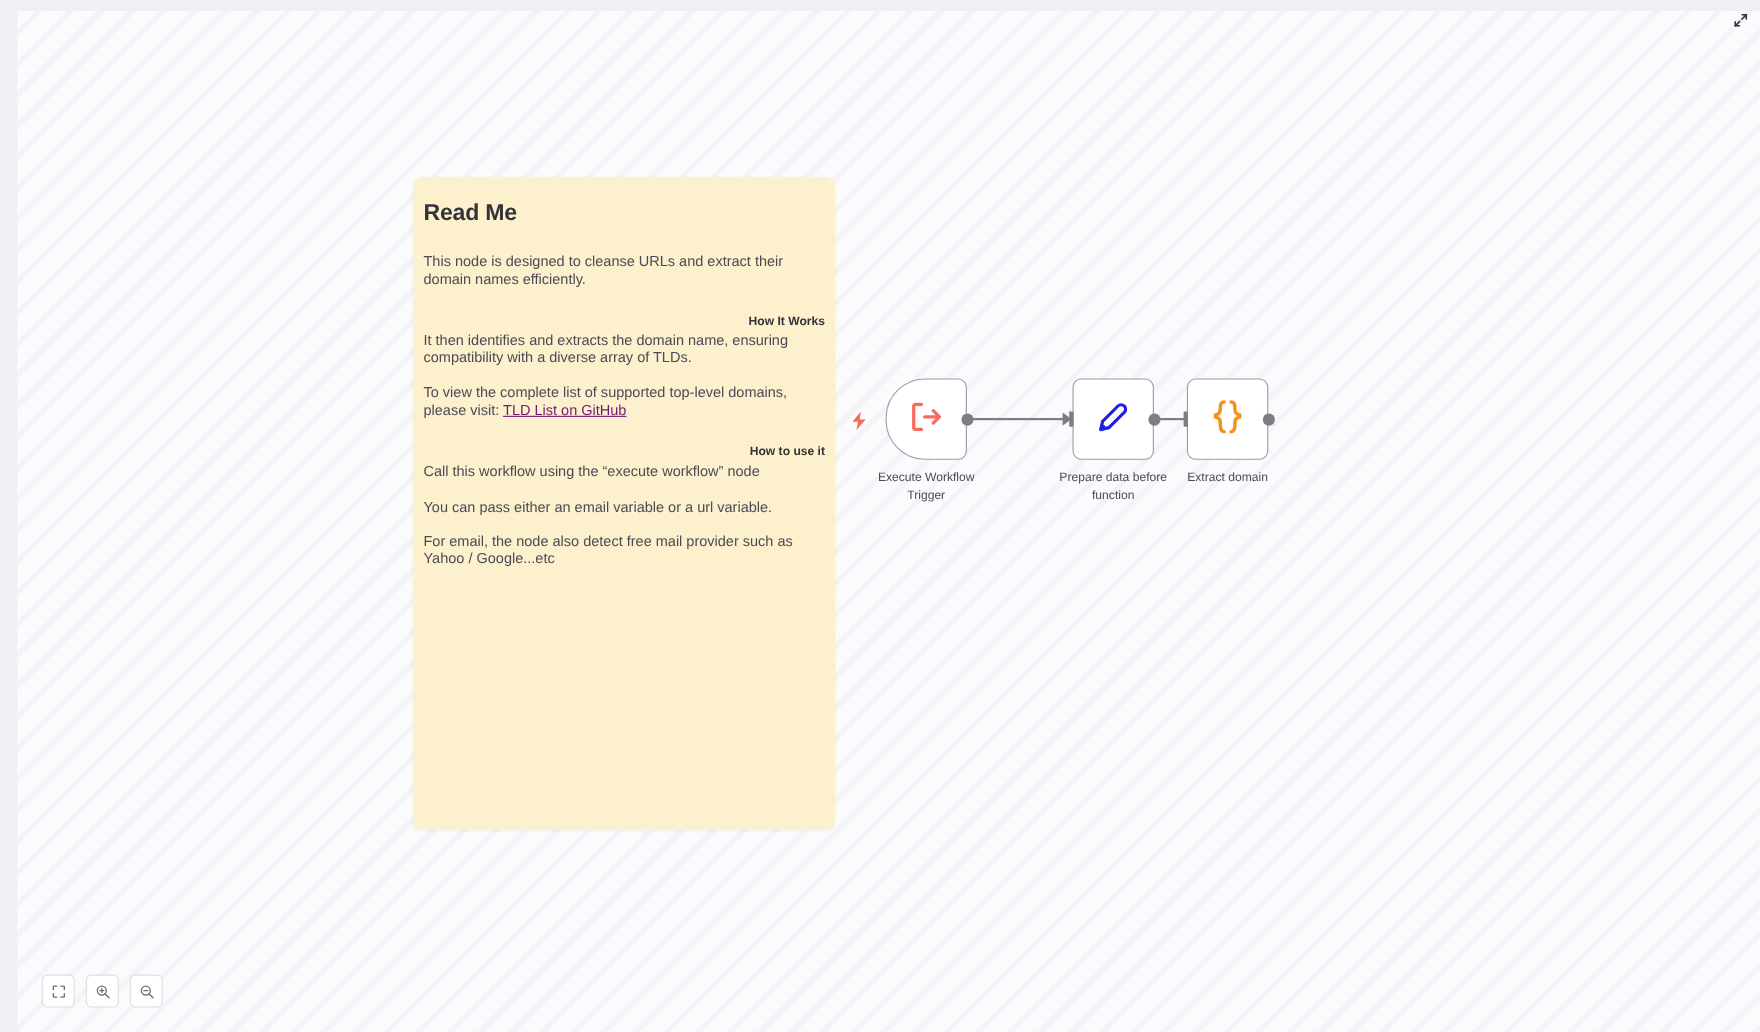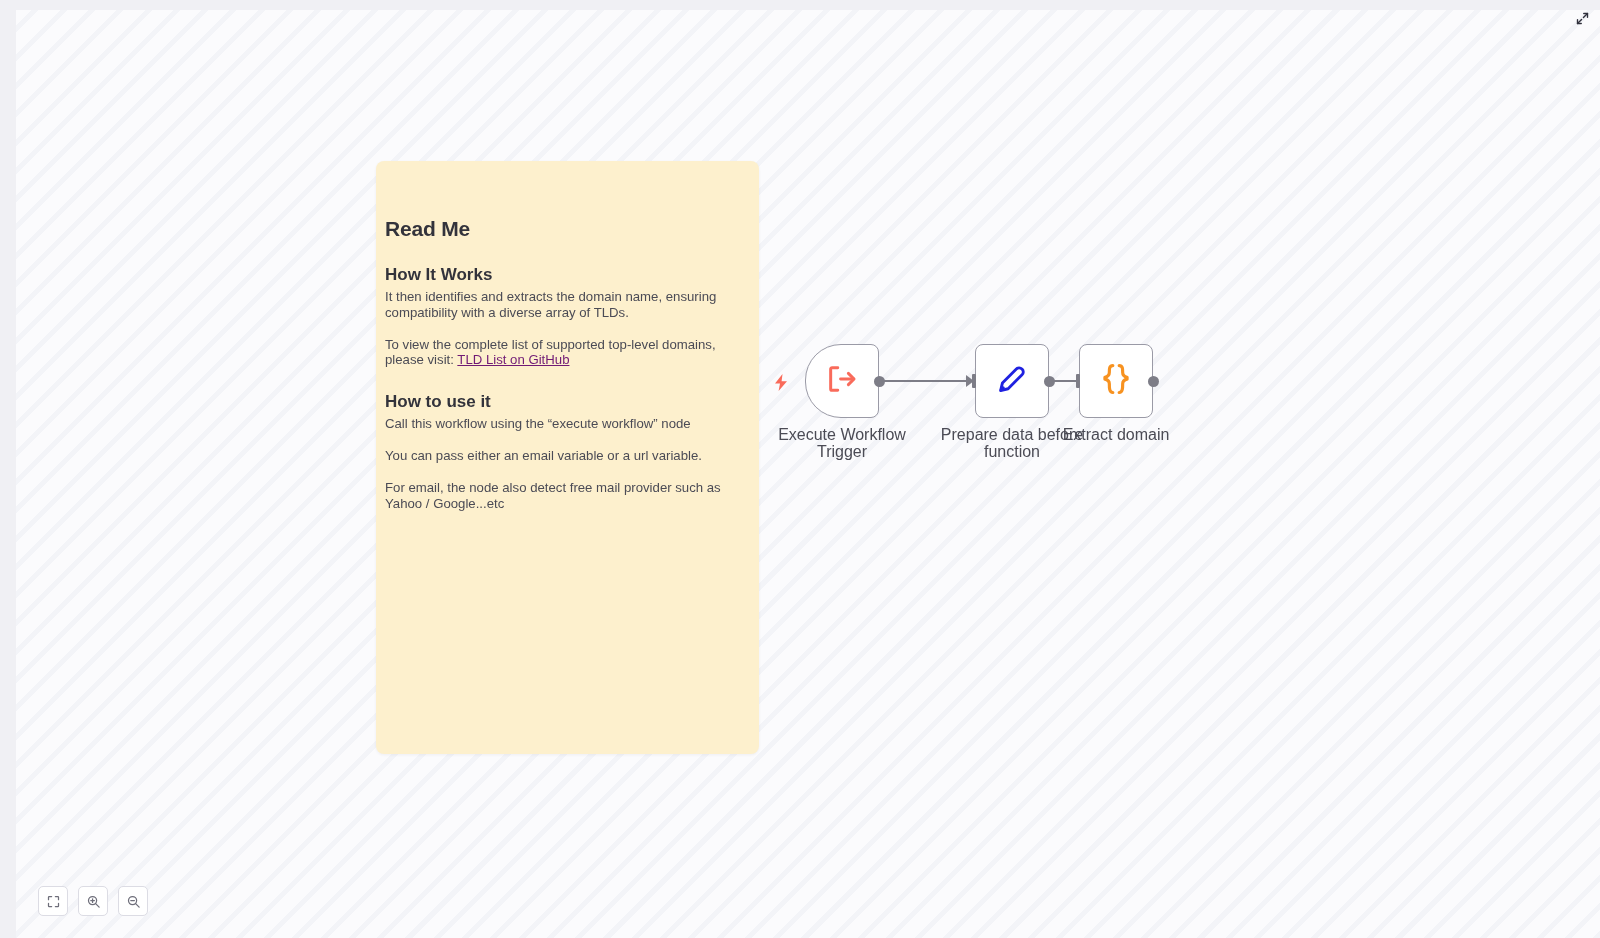--- a/index.html
+++ b/index.html
@@ -58,33 +58,34 @@
     left: 360px;
     top: 151px;
     width: 383px;
     height: 593px;
     background: #fdf0cd;
     border-radius: 8px;
     padding: 21px 9px 10px 9px;
     box-shadow: 0 1px 3px rgba(30,30,60,0.06);
     z-index: 10;
   }
-  #sticky .inner { padding: 0 0 0 0; margin-top: 35px; }
+  #sticky .inner { padding: 0 0 0 0; }
   .note-title {
     font-size: 21px;
     font-weight: bold;
     color: #33333b;
     margin: 0 0 24px 0;
     letter-spacing: -0.2px;
   }
   .note-h3 {
-    font-size: 17px;
+    font-size: 11px;
     font-weight: bold;
     color: #33333b;
     margin: 24px 0 4px 0;
+    text-align: right;
   }
   .note-p {
     font-size: 13.2px;
     line-height: 15.8px;
     color: #4b4b55;
     margin: 0 0 16px 0;
   }
   .lnk { color: #ff6d5a; }
   .lnk-u { color: #701a75; text-decoration: underline; }
 
@@ -107,21 +108,21 @@
   .node-box.trigger {
     border-radius: 36px 8px 8px 36px;
   }
   .node-label {
     position: absolute;
     top: 82px;
     left: 50%;
     transform: translateX(-50%);
     width: 170px;
     text-align: center;
-    font-size: 16px;
+    font-size: 11px;
     line-height: 17px;
     color: #4b4b55;
     white-space: pre-line;
   }
 
   .bolt {
     position: absolute;
     left: -33px;
     top: 29px;
     width: 16px;
@@ -193,20 +194,21 @@
 <body>
 
 <div id="app">
 
   <div id="canvas">
 
     <div id="sticky">
       <div class="inner">
         <div class="note-title">Read Me</div>
 
+        <p class="note-p"><span>This node is designed to cleanse URLs and extract their domain names efficiently.</span></p>
 
 
 
         <div class="note-h3">How It Works</div>
 
         <p class="note-p">It then identifies and extracts the domain name, ensuring compatibility with a diverse array of TLDs.</p>
 
         <p class="note-p"><span>To view the complete list of supported top-level domains, please visit: </span><span class="lnk-u">TLD List on GitHub</span></p>
 
         <div class="note-h3">How to use it</div>

